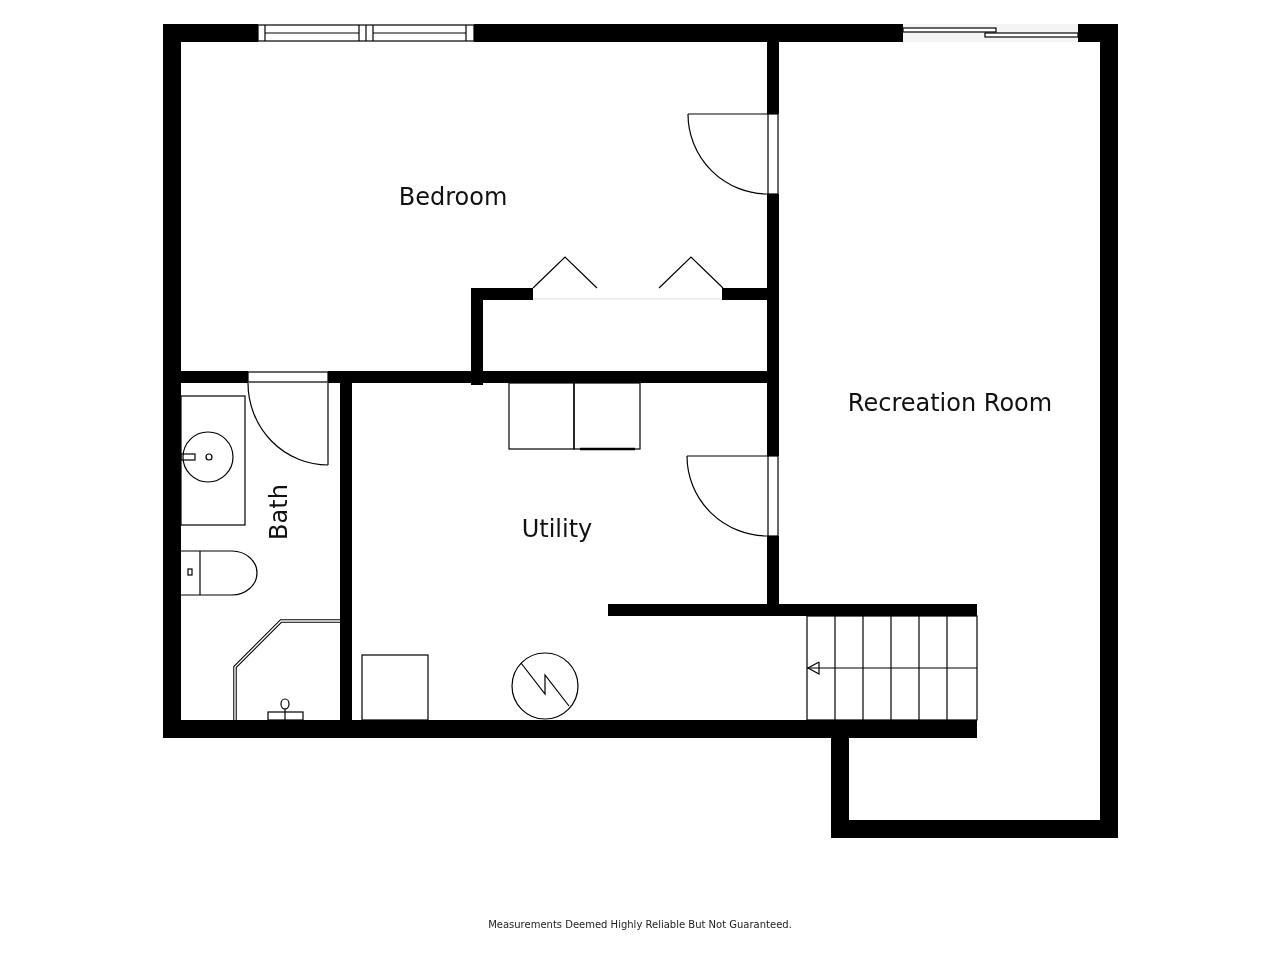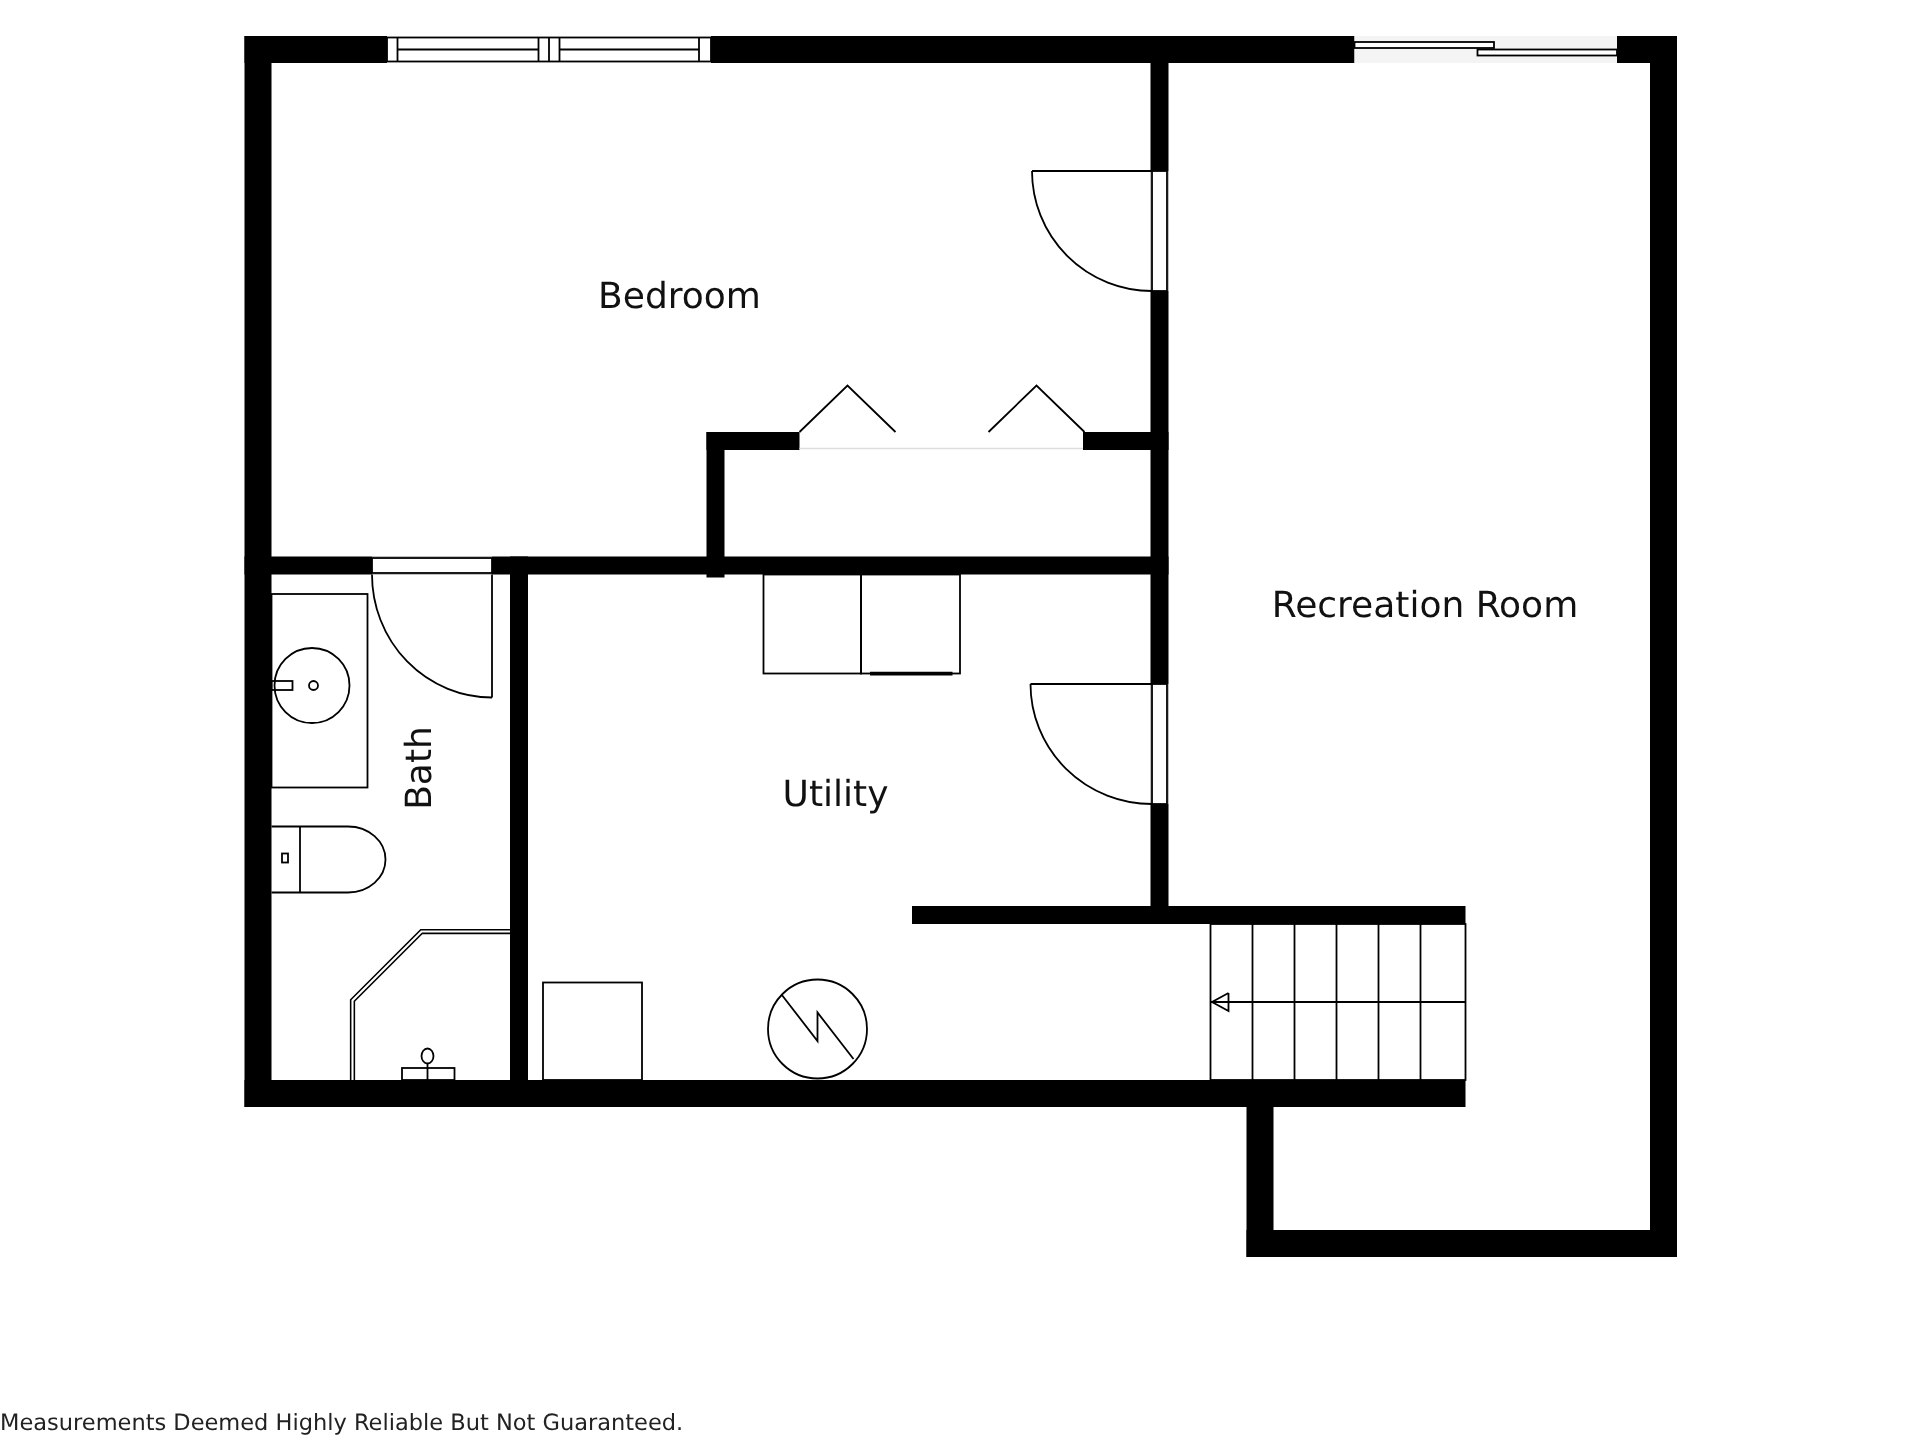--- a/index.html
+++ b/index.html
@@ -4,22 +4,22 @@
 <style>
   html, body { margin: 0; padding: 0; background: #ffffff; }
   body { width: 1280px; height: 960px; position: relative; overflow: hidden;
          font-family: "DejaVu Sans", "Liberation Sans", sans-serif; }
   svg#plan { position: absolute; left: 0; top: 0; }
   .wall { fill: #000000; }
   .thin { fill: none; stroke: #000000; stroke-width: 1.2; }
   .thin-w { fill: #ffffff; stroke: #000000; stroke-width: 1.2; }
   .gap { fill: #ffffff; }
   .room-label { font-family: "DejaVu Sans", "Liberation Sans", sans-serif; font-size: 24px; fill: #111111; }
-  .footer { position: absolute; left: 0; width: 1280px; top: 919px; text-align: left;
-            font-family: "DejaVu Sans", "Liberation Sans", sans-serif; font-size: 15px; color: #222222; margin-top: 20px; }
+  .footer { position: absolute; left: 0; width: 1280px; top: 919px; text-align: center;
+            font-family: "DejaVu Sans", "Liberation Sans", sans-serif; font-size: 10px; color: #222222; }
 </style>
 </head>
 <body>
 
 <svg id="plan" width="1280" height="960" viewBox="0 0 1280 960" xmlns="http://www.w3.org/2000/svg">
 
   <g>
 
     <rect class="wall" x="163" y="24" width="740" height="18"></rect>
 

